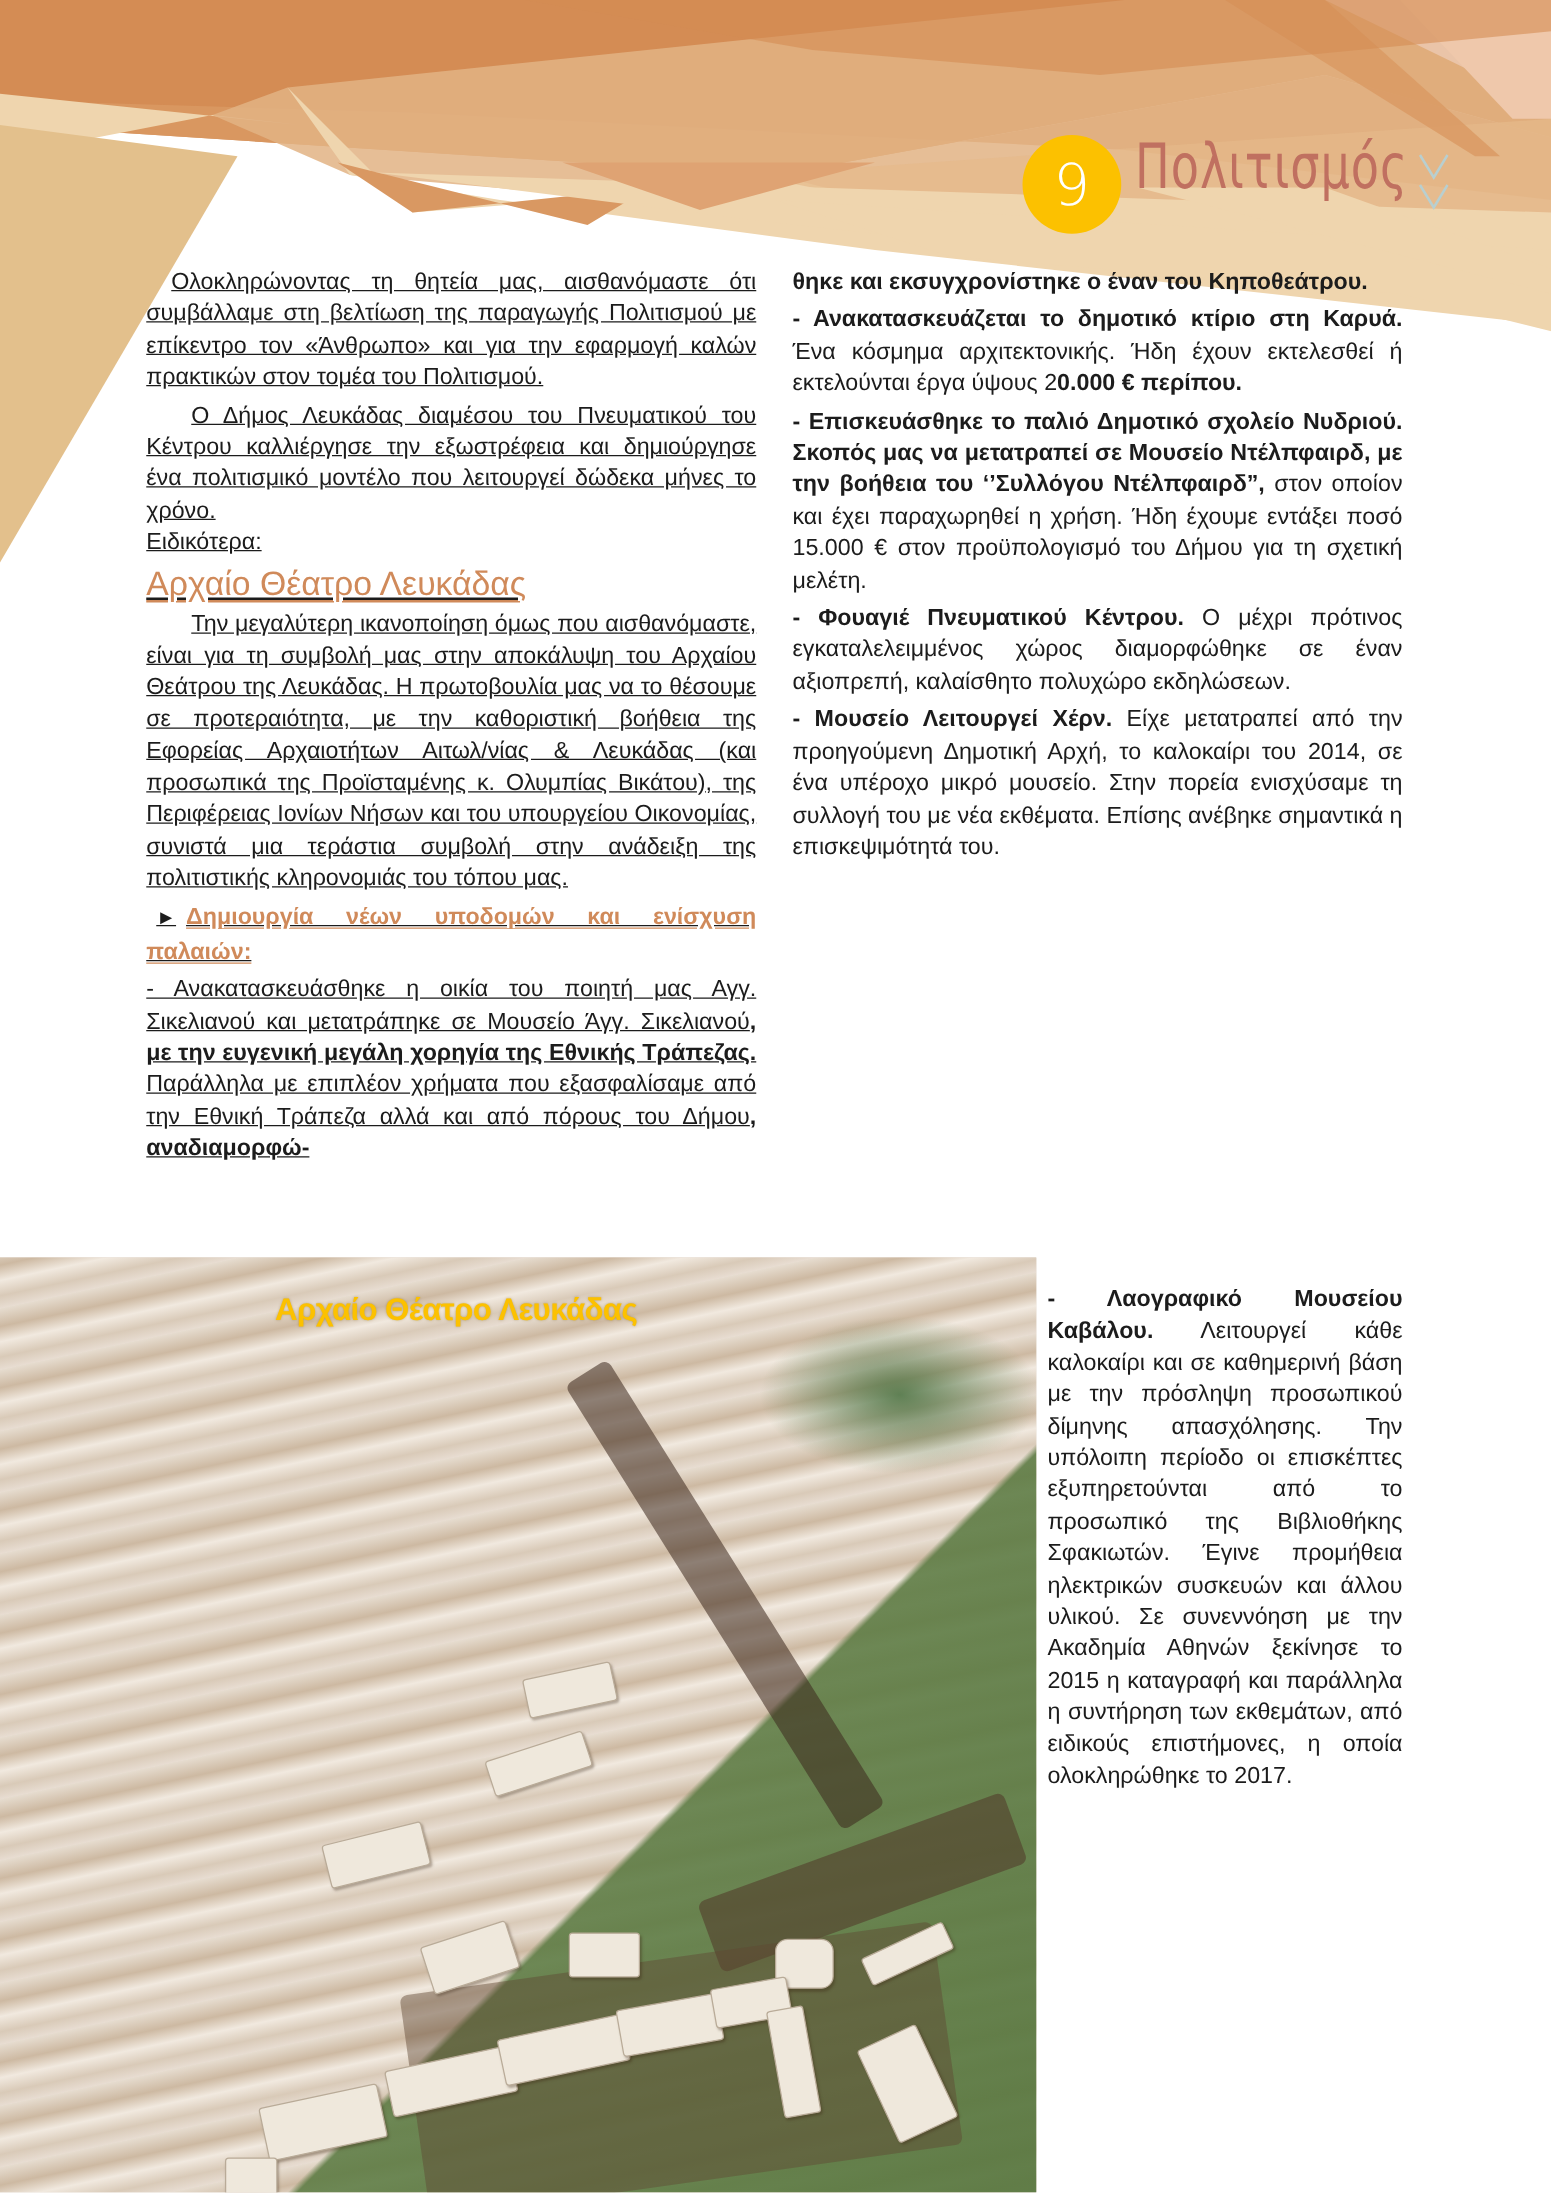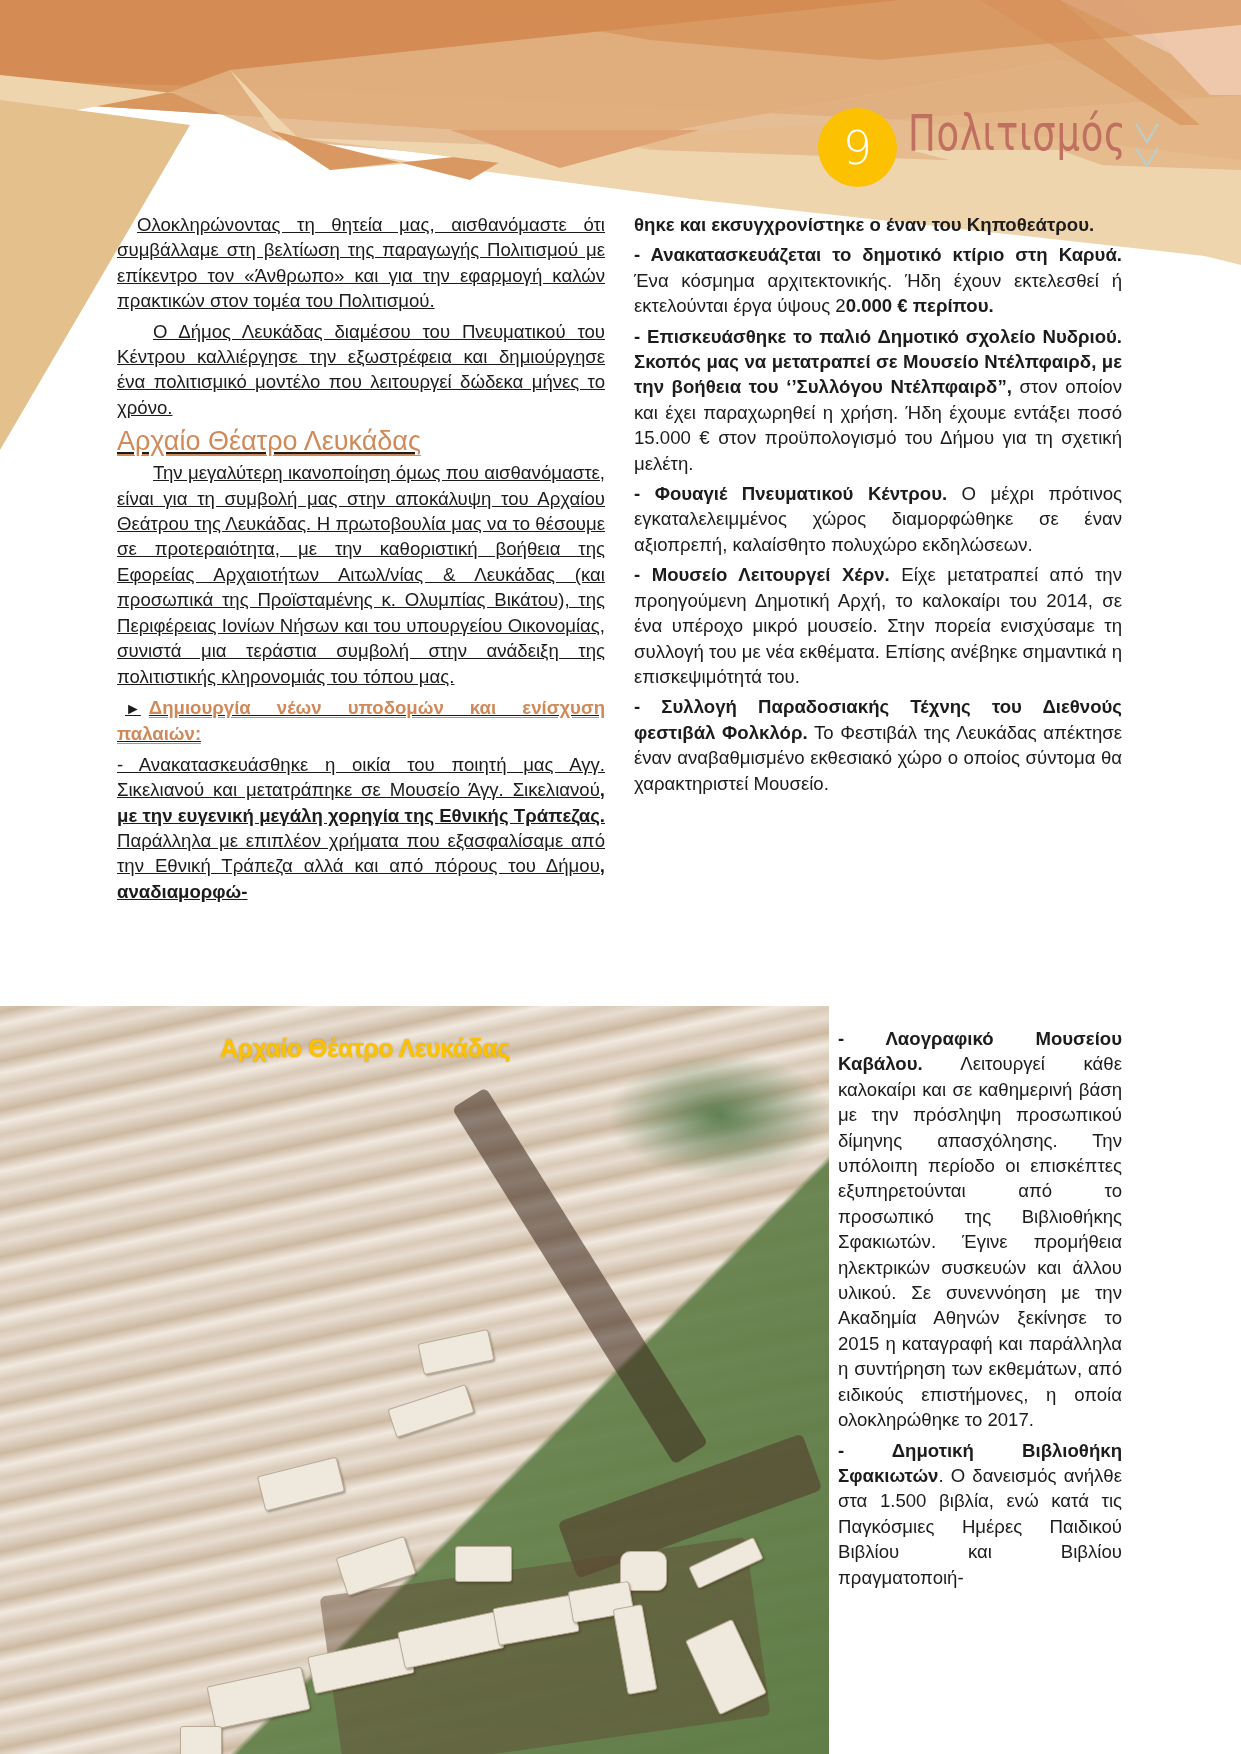--- a/index.html
+++ b/index.html
@@ -91,20 +91,21 @@
 </div>
 <div class="header-title">Πολιτισμός</div>
 <svg class="chevrons" viewBox="0 0 26 52">
   <polyline points="2,2 13,20 24,2" fill="none" stroke="#b8cfd0" stroke-width="2"></polyline>
   <polyline points="2,26 13,44 24,26" fill="none" stroke="#b8cfd0" stroke-width="2"></polyline>
 </svg>
 
 <div class="col col-left">
   <p class="indent">Ολοκληρώνοντας τη θητεία μας, αισθανόμαστε ότι συμβάλλαμε στη βελτίωση της παραγωγής Πολιτισμού με επίκεντρο τον «Άνθρωπο» και για την εφαρμογή καλών πρακτικών στον τομέα του Πολιτισμού.</p>
   <p class="indent2 gap">Ο Δήμος Λευκάδας διαμέσου του Πνευματικού του Κέντρου καλλιέργησε την εξωστρέφεια και δημιούργησε ένα πολιτισμικό μοντέλο που λειτουργεί δώδεκα μήνες το χρόνο.</p>
+  <p>Ειδικότερα:</p>
   <p class="section-heading">Αρχαίο Θέατρο Λευκάδας</p>
   <p class="indent2">Την μεγαλύτερη ικανοποίηση όμως που αισθανόμαστε, είναι για τη συμβολή μας στην αποκάλυψη του Αρχαίου Θεάτρου της Λευκάδας. Η πρωτοβουλία μας να το θέσουμε σε προτεραιότητα, με την καθοριστική βοήθεια της Εφορείας Αρχαιοτήτων Αιτωλ/νίας &amp; Λευκάδας (και προσωπικά της Προϊσταμένης κ. Ολυμπίας Βικάτου), της Περιφέρειας Ιονίων Νήσων και του υπουργείου Οικονομίας, συνιστά μια τεράστια συμβολή στην ανάδειξη της πολιτιστικής κληρονομιάς του τόπου μας.</p>
   <p class="subheading">
     <span class="arrow">►</span><span class="link">Δημιουργία νέων υποδομών και ενίσχυση παλαιών:</span>
   </p>
   <p class="gap">
     <span>- Ανακατασκευάσθηκε η οικία του ποιητή μας Αγγ. Σικελιανού και μετατράπηκε σε Μουσείο Άγγ. Σικελιανού</span><span class="b">, με την ευγενική μεγάλη χορηγία της Εθνικής Τράπεζας.</span><span> Παράλληλα με επιπλέον χρήματα που εξασφαλίσαμε από την Εθνική Τράπεζα αλλά και από πόρους του Δήμου</span><span class="b">, αναδιαμορφώ-</span>
   </p>
 </div>
 
@@ -115,31 +116,25 @@
   </p>
   <p class="gap">
     <span class="b">- Επισκευάσθηκε το παλιό Δημοτικό σχολείο Νυδριού. Σκοπός μας να μετατραπεί σε Μουσείο Ντέλπφαιρδ, με την βοήθεια του ‘’Συλλόγου Ντέλπφαιρδ”,</span><span> στον οποίον και έχει παραχωρηθεί η χρήση. Ήδη έχουμε εντάξει ποσό 15.000 € στον προϋπολογισμό του Δήμου για τη σχετική μελέτη.</span>
   </p>
   <p class="gap">
     <span class="b">- Φουαγιέ Πνευματικού Κέντρου.</span><span> Ο μέχρι πρότινος εγκαταλελειμμένος χώρος διαμορφώθηκε σε έναν αξιοπρεπή, καλαίσθητο πολυχώρο εκδηλώσεων.</span>
   </p>
   <p class="gap">
     <span class="b">- Μουσείο Λειτουργεί Χέρν.</span><span> Είχε μετατραπεί από την προηγούμενη Δημοτική Αρχή, το καλοκαίρι του 2014, σε ένα υπέροχο μικρό μουσείο. Στην πορεία ενισχύσαμε τη συλλογή του με νέα εκθέματα. Επίσης ανέβηκε σημαντικά η επισκεψιμότητά του.</span>
   </p>
-  <p class="gap">
-    <span class="b">- Συλλογή Παραδοσιακής Τέχνης του Διεθνούς φεστιβάλ Φολκλόρ.</span><span> Το Φεστιβάλ της Λευκάδας απέκτησε έναν αναβαθμισμένο εκθεσιακό χώρο ο οποίος σύντομα θα χαρακτηριστεί Μουσείο.</span>
-  </p>
 </div>
 
 <div class="col col-narrow">
   <p>
     <span class="b">- Λαογραφικό Μουσείου Καβάλου.</span><span> Λειτουργεί κάθε καλοκαίρι και σε καθημερινή βάση με την πρόσληψη προσωπικού δίμηνης απασχόλησης. Την υπόλοιπη περίοδο οι επισκέπτες εξυπηρετούνται από το προσωπικό της Βιβλιοθήκης Σφακιωτών. Έγινε προμήθεια ηλεκτρικών συσκευών και άλλου υλικού. Σε συνεννόηση με την Ακαδημία Αθηνών ξεκίνησε το 2015 η καταγραφή και παράλληλα η συντήρηση των εκθεμάτων, από ειδικούς επιστήμονες, η οποία ολοκληρώθηκε το 2017.</span>
-  </p>
-  <p class="gap">
-    <span class="b">- Δημοτική Βιβλιοθήκη Σφακιωτών</span><span>. Ο δανεισμός ανήλθε στα 1.500 βιβλία, ενώ κατά τις Παγκόσμιες Ημέρες Παιδικού Βιβλίου και Βιβλίου πραγματοποιή-</span>
   </p>
 </div>
 
 <div class="photo">
   <div class="dirt" style="left:560px;top:470px;width:260px;height:60px;transform:rotate(-20deg);"></div>
   <div class="dirt" style="left:330px;top:560px;width:430px;height:180px;transform:rotate(-8deg);background:rgba(95,70,50,0.45);"></div>
   <div class="dirt" style="left:560px;top:60px;width:40px;height:420px;transform:rotate(-32deg);background:rgba(60,40,30,0.55);"></div>
   <div class="stone" style="left:260px;top:460px;width:80px;height:34px;transform:rotate(-14deg);"></div>
   <div class="stone" style="left:340px;top:540px;width:70px;height:38px;transform:rotate(-18deg);"></div>
   <div class="stone" style="left:455px;top:540px;width:55px;height:34px;"></div>

